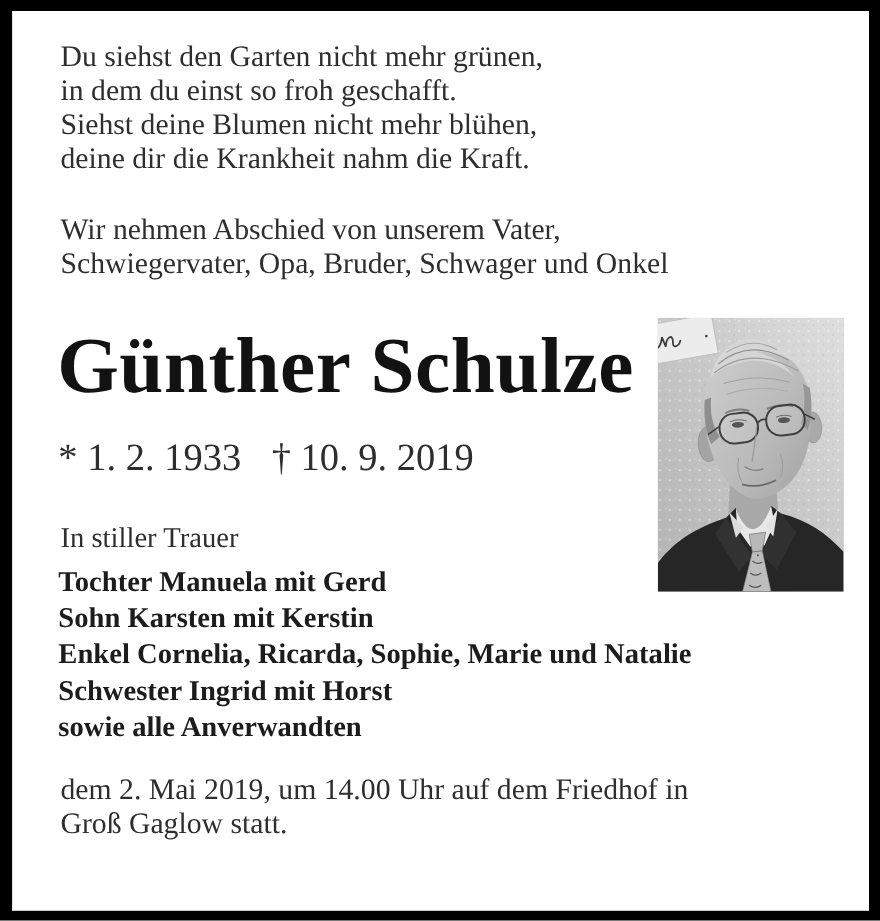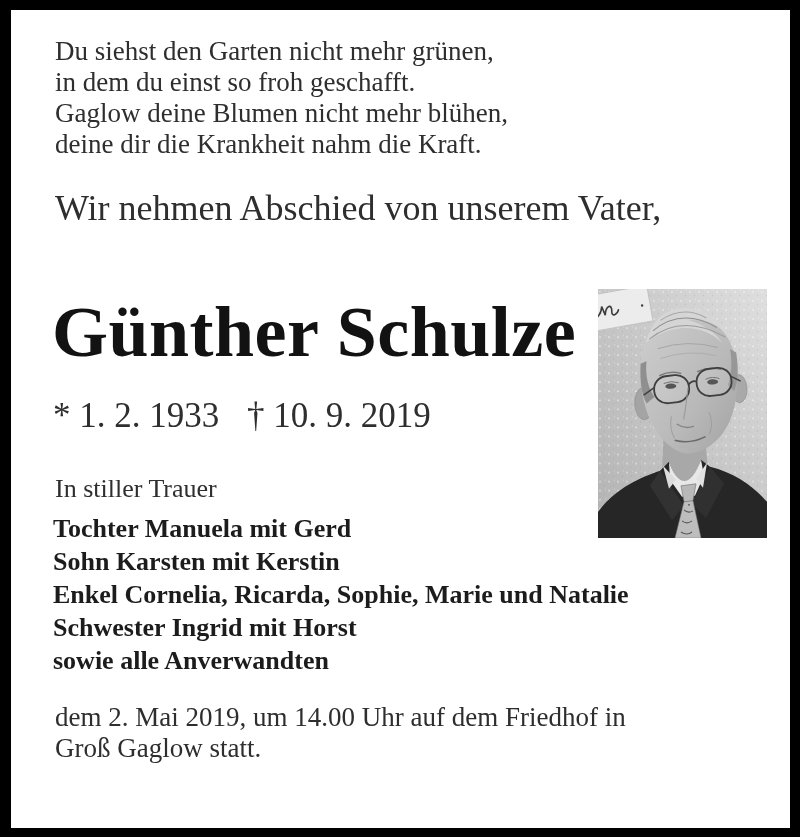--- a/index.html
+++ b/index.html
@@ -10,21 +10,21 @@
     font-family:"Liberation Serif","DejaVu Serif",serif;
     overflow:hidden;
   }
   .page{
     position:absolute;
     left:11px;top:10px;right:10px;bottom:9px;
     background:#ffffff;
   }
   .txt{position:absolute;color:#2e2e2e;white-space:nowrap;}
   .poem{left:55px;top:36px;font-size:27px;line-height:31px;font-family:Liberation Serif, serif;}
-  .intro{left:55px;top:193px;font-size:36px;line-height:31px;}
+  .intro{left:55px;top:193px;font-size:27px;line-height:31px;}
   .name{
     left:52px;top:296px;
     font-size:72px;line-height:72px;font-weight:bold;
     color:#121212;letter-spacing:0.5px;margin:0;text-align:right;
   }
   .dates{left:53px;top:399px;font-size:35px;line-height:33px;width:520px;}
   .dates .death{position:absolute;left:194px;top:0;}
   .mourning-label{left:55px;top:474px;font-size:26px;line-height:30px;}
   .family{left:53px;top:512px;font-size:26px;line-height:33px;font-weight:bold;color:#1c1c1c;}
   .funeral{left:55px;top:702px;font-size:27px;line-height:31px;}
@@ -36,26 +36,27 @@
 </style>
 </head>
 <body>
 
 <div class="frame">
   <div class="page"></div>
 
   <div class="txt poem">
     <div>Du siehst den Garten nicht mehr grünen,</div>
     <div>in dem du einst so froh geschafft.</div>
-    <div>Gaglow deine Blumen nicht mehr blühen,</div>
+    <div>Siehst deine Blumen nicht mehr blühen,</div>
     <div>deine dir die Krankheit nahm die Kraft.</div>
   </div>
 
   <div class="txt intro">
     <div>Wir nehmen Abschied von unserem Vater,</div>
+    <div>Schwiegervater, Opa, Bruder, Schwager und Onkel</div>
   </div>
 
   <h1 class="txt name">Günther Schulze</h1>
 
   <div class="txt dates">
     <span>* 1. 2. 1933</span>
     <span class="death">† 10. 9. 2019</span>
   </div>
 
   <div class="txt family">

